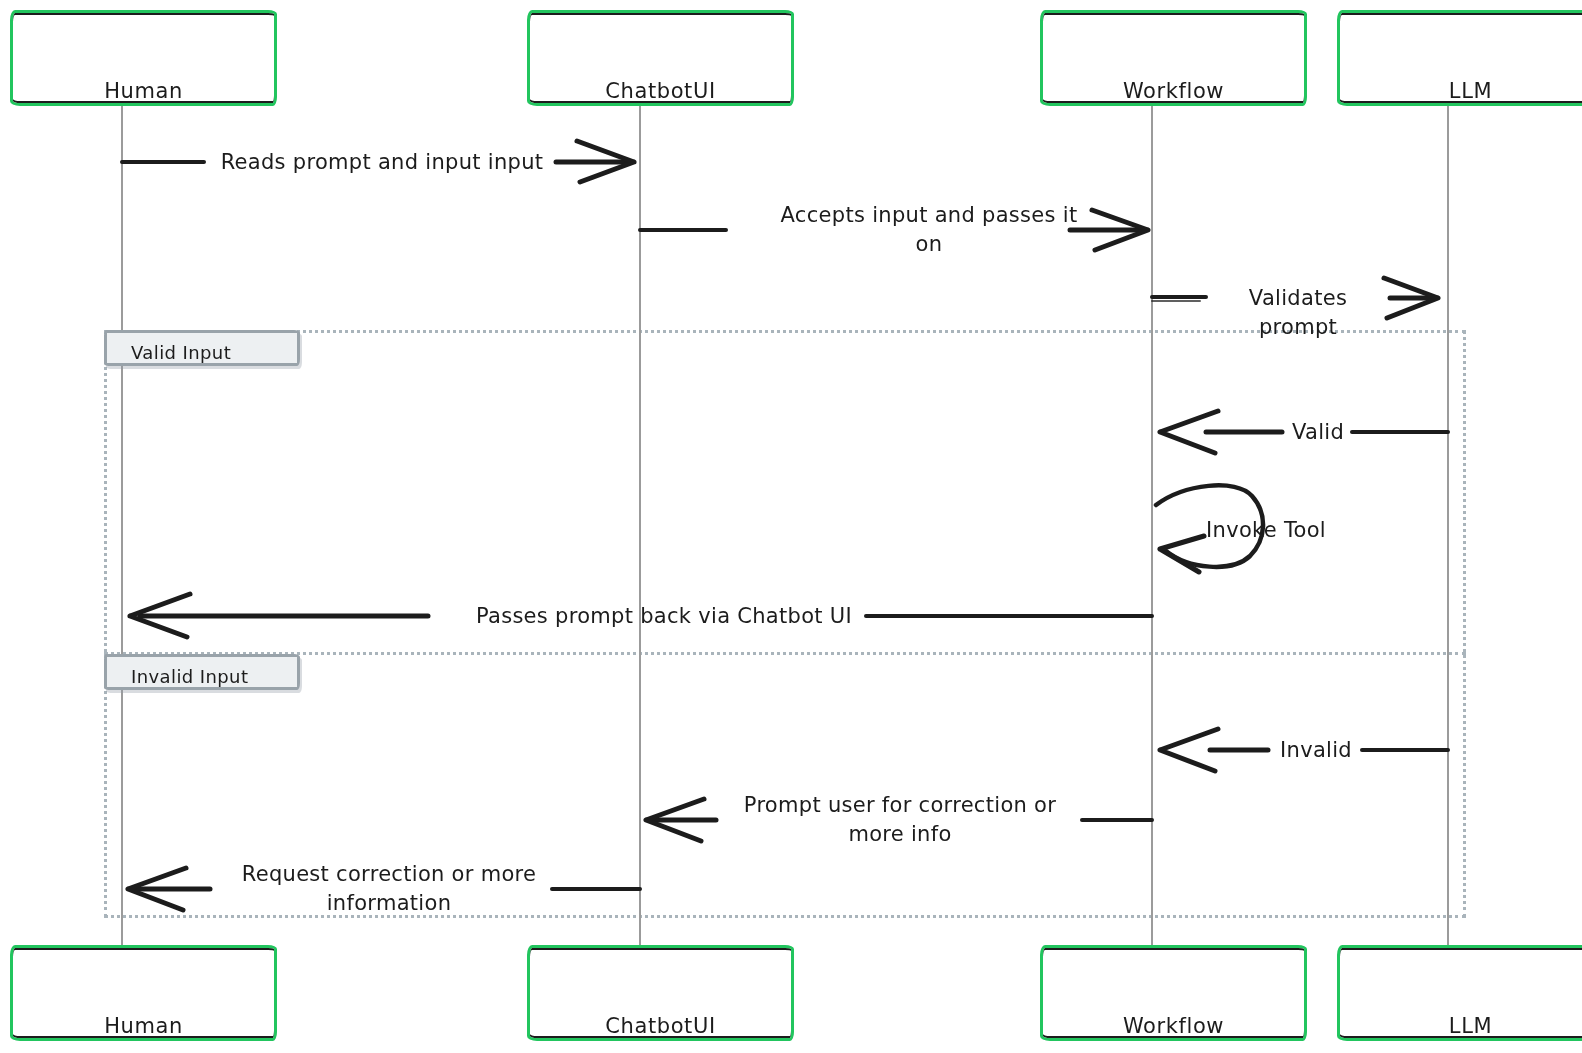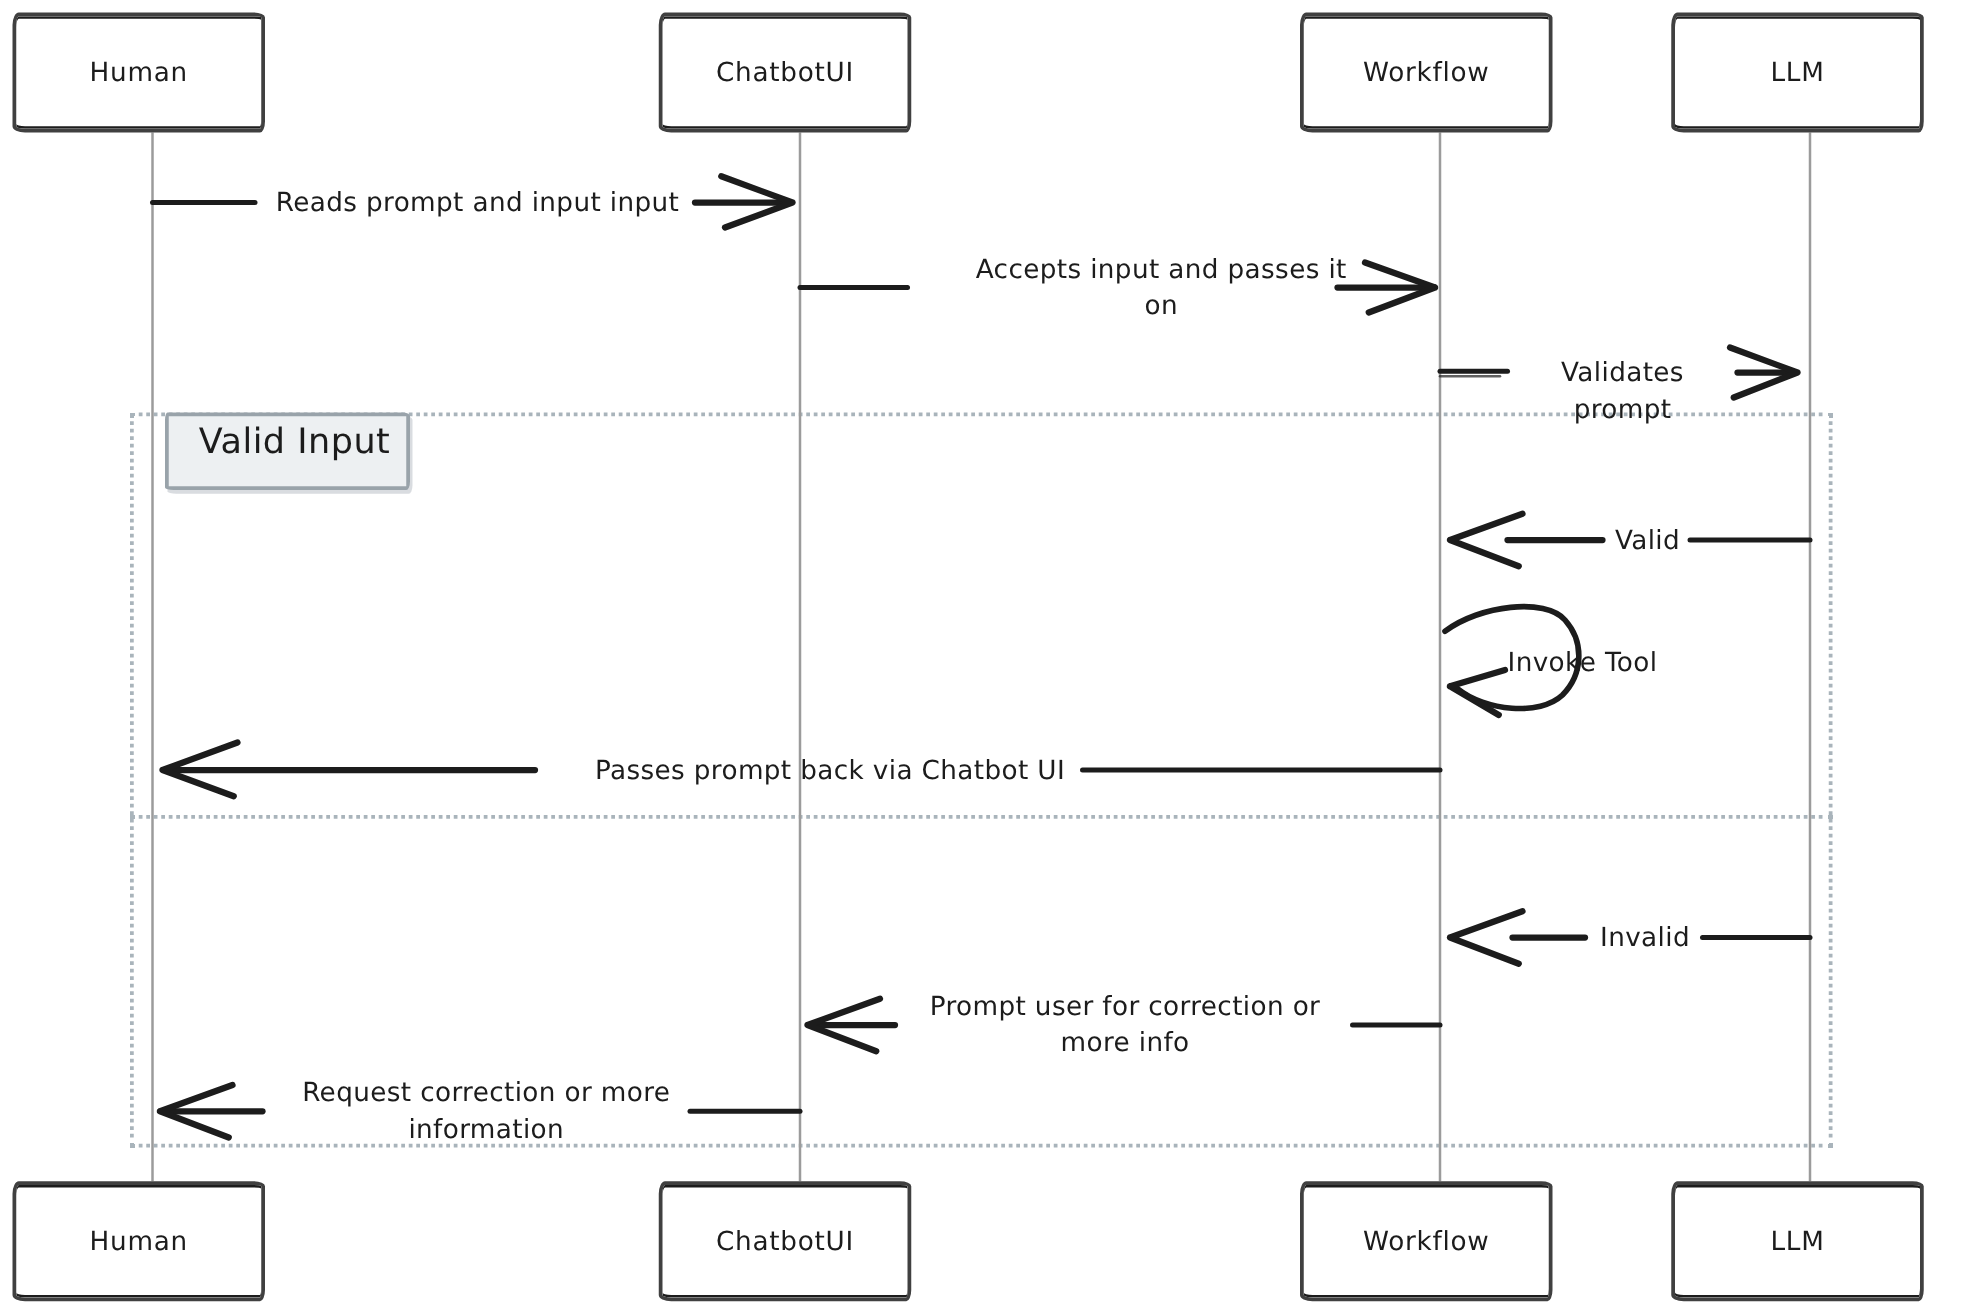--- a/index.html
+++ b/index.html
@@ -2,41 +2,41 @@
 <html><head>
 <meta charset="utf-8">
 <style>
   html,body{margin:0;padding:0;background:#ffffff;}
   #canvas{
     position:relative;width:1582px;height:1053px;background:#ffffff;overflow:hidden;
     font-family:"DejaVu Sans",sans-serif;color:#1c1c1c;
   }
   svg.layer{position:absolute;left:0;top:0;z-index:3;}
   .actor-box{
-    position:absolute;width:202px;height:96px;background:#ffffff;
-    border:3px solid #404040;box-sizing:border-box;z-index:5;
-    display:flex;align-items:center;justify-content:center;
+    position:absolute;width:267px;height:96px;background:#ffffff;
+    border:3px solid #22c55e;box-sizing:border-box;z-index:5;
+    display:flex;align-items:flex-end;justify-content:center;
     border-radius:5px 9px 4px 10px / 10px 4px 9px 5px;
     box-shadow:inset 0 2px 0 #1c1c1c, inset 0 -2px 0 #1c1c1c;
   }
   .actor-label{font-size:21px;letter-spacing:.6px;}
   .alt-frame{
     position:absolute;left:104px;top:330px;width:1362px;height:588px;
     border:3px dotted #a9b4bb;box-sizing:border-box;z-index:1;
   }
   .alt-divider{
     position:absolute;left:104px;top:652px;width:1362px;height:0;
     border-top:3px dotted #a9b4bb;z-index:1;
   }
   .section-label{
-    position:absolute;left:104px;width:196px;height:62px;box-sizing:border-box;
+    position:absolute;left:104px;width:196px;height:36px;box-sizing:border-box;
     background:#edf0f2;border:3px solid #99a3aa;z-index:4;
     border-radius:2px 6px 3px 7px / 6px 3px 7px 2px;
     box-shadow:2px 3px 0 rgba(145,155,165,.35);
-    font-size:28px;line-height:40px;padding-left:24px;letter-spacing:.4px;margin-left:28px;
+    font-size:18px;line-height:40px;padding-left:24px;letter-spacing:.4px;
   }
   .msg{
     position:absolute;z-index:4;font-size:21px;line-height:29px;
     text-align:center;letter-spacing:.3px;
   }
 </style>
 </head>
 <body>
 
 <div id="canvas">
@@ -106,20 +106,23 @@
         <path d="M128 889 L186 868 M128 889 L183 910" stroke-width="5"></path>
       </g>
     </g>
   </svg>
 
   <div class="alt-frame"></div>
   <div class="alt-divider"></div>
   <div class="section-label" style="top:330px">
     <span>Valid Input</span>
   </div>
+  <div class="section-label" style="top:654px">
+    <span>Invalid Input</span>
+  </div>
 
   <div class="msg" style="left:208px;top:148px;width:348px">Reads prompt and input input</div>
   <div class="msg" style="left:764px;top:201px;width:330px">Accepts input and passes it on</div>
   <div class="msg" style="left:1210px;top:284px;width:176px">Validates prompt</div>
   <div class="msg" style="left:1286px;top:418px;width:64px">Valid</div>
   <div class="msg" style="left:1186px;top:516px;width:160px">Invoke Tool</div>
   <div class="msg" style="left:446px;top:602px;width:436px">Passes prompt back via Chatbot UI</div>
   <div class="msg" style="left:1272px;top:736px;width:88px">Invalid</div>
   <div class="msg" style="left:724px;top:791px;width:352px">Prompt user for correction or more info</div>
   <div class="msg" style="left:224px;top:860px;width:330px">Request correction or more information</div>

